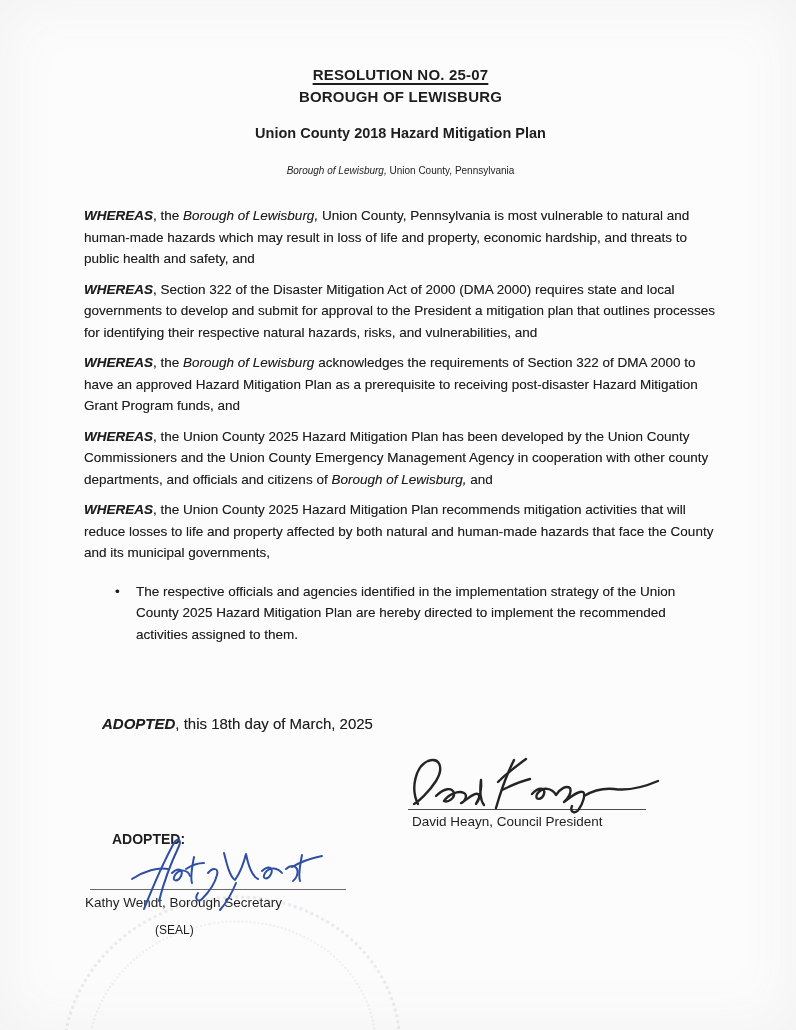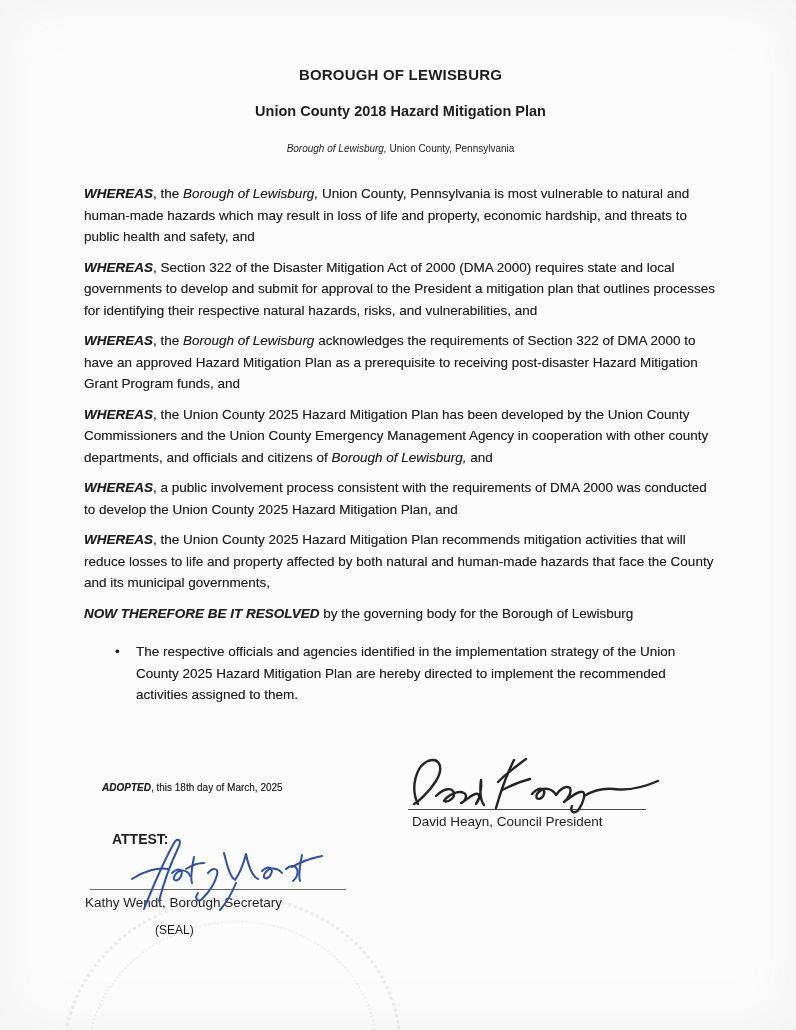--- a/index.html
+++ b/index.html
@@ -44,22 +44,22 @@
   .seg-bolditalic { font-weight: bold; font-style: italic; margin-top: 17px; }
   .seg-italic { font-style: italic; }
   ul.bullets { margin: 17px 0 0 0; padding: 0 0 0 52px; list-style: none; }
   ul.bullets li { position: relative; margin-bottom: 11px; max-width: 570px; }
   ul.bullets li::before {
     content: "\2022";
     position: absolute; left: -21px; top: 0;
     font-size: 13.5px;
   }
   .adopted-line {
-    position: absolute; left: 102px; top: 777px;
-    font-size: 10px; line-height: 21.5px; z-index: 2;
+    position: absolute; left: 102px; top: 713px;
+    font-size: 15px; line-height: 21.5px; z-index: 2;
     text-shadow: 0 0 0.5px rgba(30,30,30,0.45);
   }
   .sig-president { position: absolute; left: 408px; top: 752px; width: 256px; z-index: 2; }
   .sig-president svg { display: block; overflow: visible; }
   .sig-rule { width: 238px; border-top: 1.3px solid #4a4a4a; margin-top: -3px; }
   .sig-name { font-size: 13.5px; margin-top: 4px; padding-left: 4px; }
   .attest-label {
     position: absolute; left: 112px; top: 831px;
     font-size: 14px; font-weight: bold; z-index: 2;
   }
@@ -85,33 +85,32 @@
 </style>
 </head>
 <body>
 
 <div class="page">
 
   <div class="seal-ring"></div>
 
   <div class="content">
     <div class="doc-header">
+      <div class="h-line1"><span>RESOLUTION NO. 25-07</span></div>
       <div class="h-line2">BOROUGH OF LEWISBURG</div>
       <div class="plan-title">Union County 2018 Hazard Mitigation Plan</div>
       <div class="location-line"><span class="seg-italic">Borough of Lewisburg,</span><span> Union County, Pennsylvania</span></div>
     </div>
 
     <div class="doc-body">
       <p class="para"><span class="seg-bolditalic">WHEREAS</span><span>, the </span><span class="seg-italic">Borough of Lewisburg,</span><span> Union County, Pennsylvania is most vulnerable to natural and human-made hazards which may result in loss of life and property, economic hardship, and threats to public health and safety, and</span></p>
       <p class="para"><span class="seg-bolditalic">WHEREAS</span><span>, Section 322 of the Disaster Mitigation Act of 2000 (DMA 2000) requires state and local governments to develop and submit for approval to the President a mitigation plan that outlines processes for identifying their respective natural hazards, risks, and vulnerabilities, and</span></p>
       <p class="para"><span class="seg-bolditalic">WHEREAS</span><span>, the </span><span class="seg-italic">Borough of Lewisburg</span><span> acknowledges the requirements of Section 322 of DMA 2000 to have an approved Hazard Mitigation Plan as a prerequisite to receiving post-disaster Hazard Mitigation Grant Program funds, and</span></p>
       <p class="para"><span class="seg-bolditalic">WHEREAS</span><span>, the Union County 2025 Hazard Mitigation Plan has been developed by the Union County Commissioners and the Union County Emergency Management Agency in cooperation with other county departments, and officials and citizens of </span><span class="seg-italic">Borough of Lewisburg,</span><span> and</span></p>
-      <p class="para"><span class="seg-bolditalic">WHEREAS</span><span>, a public involvement process consistent with the requirements of DMA 2000 was conducted to develop the Union County 2025 Hazard Mitigation Plan, and</span></p>
       <p class="para"><span class="seg-bolditalic">WHEREAS</span><span>, the Union County 2025 Hazard Mitigation Plan recommends mitigation activities that will reduce losses to life and property affected by both natural and human-made hazards that face the County and its municipal governments,</span></p>
-      <p class="para"><span class="seg-bolditalic">NOW THEREFORE BE IT RESOLVED</span><span> by the governing body for the Borough of Lewisburg</span></p>
 
       <ul class="bullets">
         <li><span>The respective officials and agencies identified in the implementation strategy of the Union County 2025 Hazard Mitigation Plan are hereby directed to implement the recommended activities assigned to them.</span></li>
       </ul>
     </div>
   </div>
 
   <div class="adopted-line"><span class="seg-bolditalic">ADOPTED</span><span>, this 18th day of March, 2025</span></div>
 
   <div class="sig-president">
@@ -123,21 +122,21 @@
         <path d="M90,30 C100,20 110,13 118,7"></path>
         <path d="M94,38 C104,33 114,29 122,27"></path>
         <path d="M124,42 C130,35 138,35 136,42 C134,48 126,49 129,42 C135,34 144,36 148,43 C152,37 158,33 162,36 C164,40 160,47 156,50 C162,46 170,38 175,40 C178,42 175,51 171,57 C168,62 161,61 164,54"></path>
         <path d="M176,44 C186,38 196,36 206,37 C220,39 236,35 250,29"></path>
       </g>
     </svg>
     <div class="sig-rule"></div>
     <div class="sig-name">David Heayn, Council President</div>
   </div>
 
-  <div class="attest-label">ATTEST:</div>
+  <div class="attest-label">ADOPTED:</div>
 
   <div class="sig-secretary">
     <svg width="215" height="80" viewBox="0 0 215 80">
       <g fill="none" stroke-width="2" stroke-linecap="round" stroke-linejoin="round" stroke="#2e4fa5">
         <path d="M28,74 C36,54 48,26 58,8 C61,3 66,4 63,11 C55,28 47,50 43,66"></path>
         <path d="M16,44 C28,36 42,32 52,34"></path>
         <path d="M56,38 C62,32 68,34 65,41 C62,47 55,47 59,40 C64,33 72,35 74,41"></path>
         <path d="M78,22 C76,32 74,42 76,48"></path>
         <path d="M70,34 C76,30 82,28 88,28"></path>
         <path d="M92,38 C97,32 103,33 101,40 C99,48 92,58 86,64 C82,68 78,64 82,58"></path>

